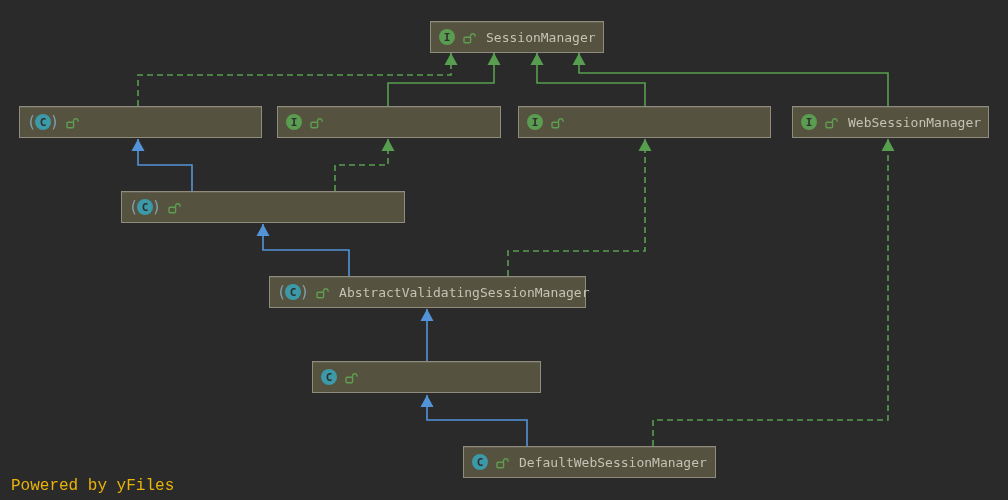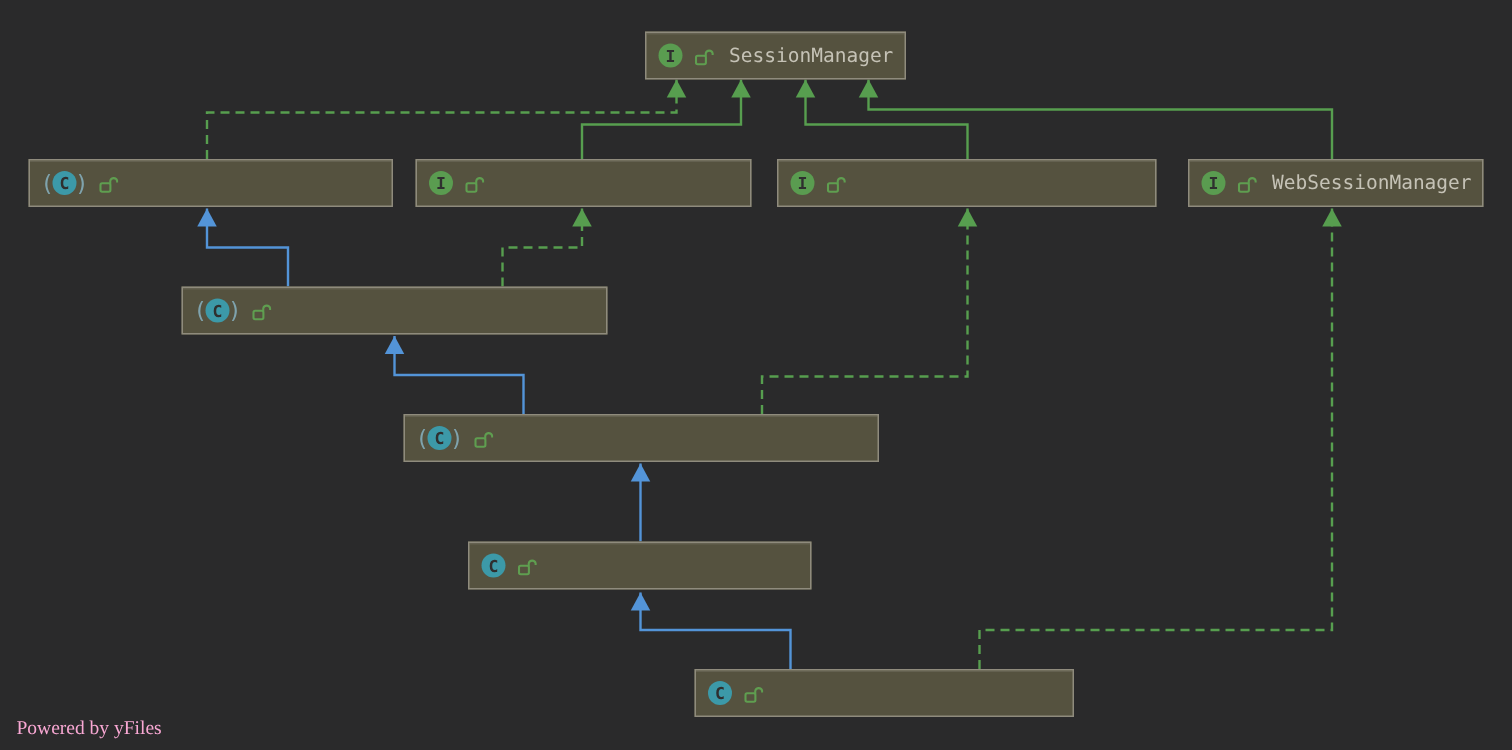--- a/index.html
+++ b/index.html
@@ -23,21 +23,21 @@
     display:flex;align-items:center;justify-content:center;
     font:bold 11px "DejaVu Sans Mono",monospace;color:#2f2f2f;
   }
   .circ.i{background:var(--iface-circle,#5a9c50);}
   .circ.c{background:var(--class-circle,#3c99a8);}
   .paren{color:var(--paren,#7fa3ad);font-size:15px;line-height:16px;margin:0 -1px;}
   .lock{display:flex;align-items:center;flex:0 0 auto;margin-left:2px;}
   .nlabel{margin-left:4px;}
   .footer{
     position:absolute;left:11px;top:477px;
-    font-family:Liberation Serif, serif;font-size:13px;color:#f9a8d4;
+    font-family:Liberation Mono, monospace;font-size:16px;color:#eab308;
   }
 </style>
 </head>
 <body>
 
 <div class="stage">
   <svg class="edges" width="1008" height="500" viewBox="0 0 1008 500">
       <g>
         <polyline points="388,106 388,83 494,83 494,53" fill="none" stroke="#579e4f" stroke-width="1.6"></polyline>
         <polygon points="494,53 487.5,65 500.5,65" fill="#579e4f"></polygon>
@@ -161,20 +161,21 @@
           <span class="paren">(</span>
           <span class="circ c">C</span>
           <span class="paren">)</span>
         </span>
         <span class="lock">
           <svg width="13" height="13" viewBox="0 0 13 13">
             <path d="M7.5 6.5 L7.5 4.6 A2.35 2.35 0 0 1 12.1 4.6 L12.1 5.7" fill="none" stroke="#5f9e50" stroke-width="1.4"></path>
             <rect x="1" y="6.2" width="6.6" height="5.6" rx="1.1" fill="none" stroke="#5f9e50" stroke-width="1.4"></rect>
           </svg>
         </span>
+        <span class="nlabel">AbstractValidatingSessionManager</span>
       </div>
       <div class="node" style="left: 312px; top: 361px; width: 229px;">
         <span class="icongrp">
           <span class="circ c">C</span>
         </span>
         <span class="lock">
           <svg width="13" height="13" viewBox="0 0 13 13">
             <path d="M7.5 6.5 L7.5 4.6 A2.35 2.35 0 0 1 12.1 4.6 L12.1 5.7" fill="none" stroke="#5f9e50" stroke-width="1.4"></path>
             <rect x="1" y="6.2" width="6.6" height="5.6" rx="1.1" fill="none" stroke="#5f9e50" stroke-width="1.4"></rect>
           </svg>
@@ -183,16 +184,17 @@
       <div class="node" style="left: 463px; top: 446px; width: 253px;">
         <span class="icongrp">
           <span class="circ c">C</span>
         </span>
         <span class="lock">
           <svg width="13" height="13" viewBox="0 0 13 13">
             <path d="M7.5 6.5 L7.5 4.6 A2.35 2.35 0 0 1 12.1 4.6 L12.1 5.7" fill="none" stroke="#5f9e50" stroke-width="1.4"></path>
             <rect x="1" y="6.2" width="6.6" height="5.6" rx="1.1" fill="none" stroke="#5f9e50" stroke-width="1.4"></rect>
           </svg>
         </span>
+        <span class="nlabel">DefaultWebSessionManager</span>
       </div>
     </div>
   <div class="footer">Powered by yFiles</div>
 </div>
 
 </body></html>

